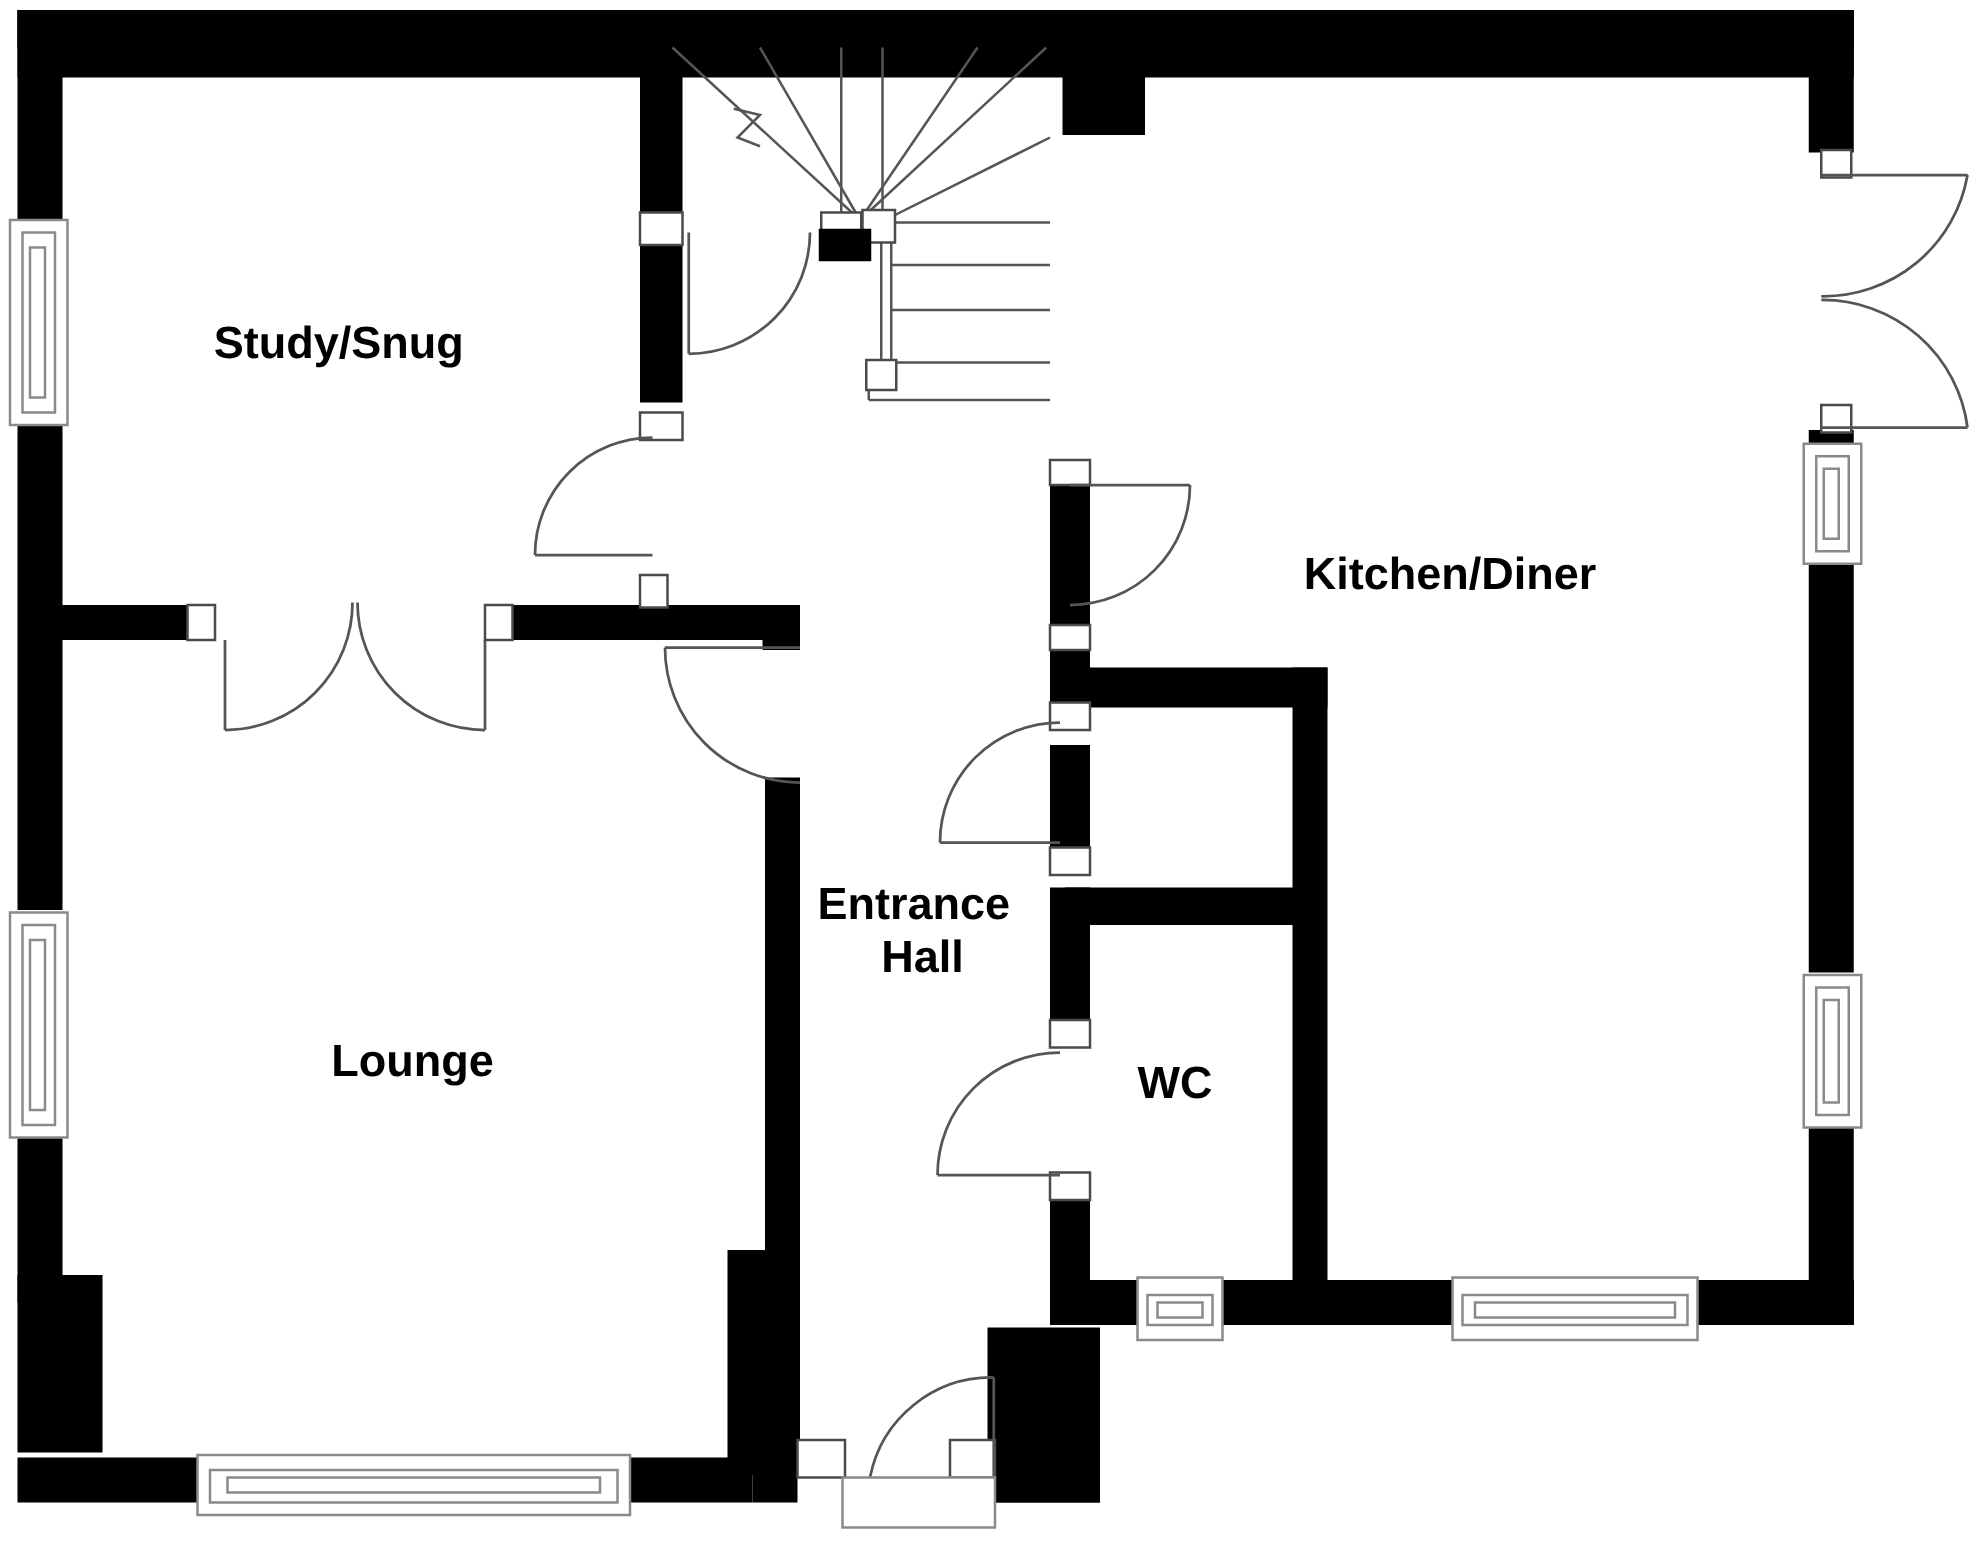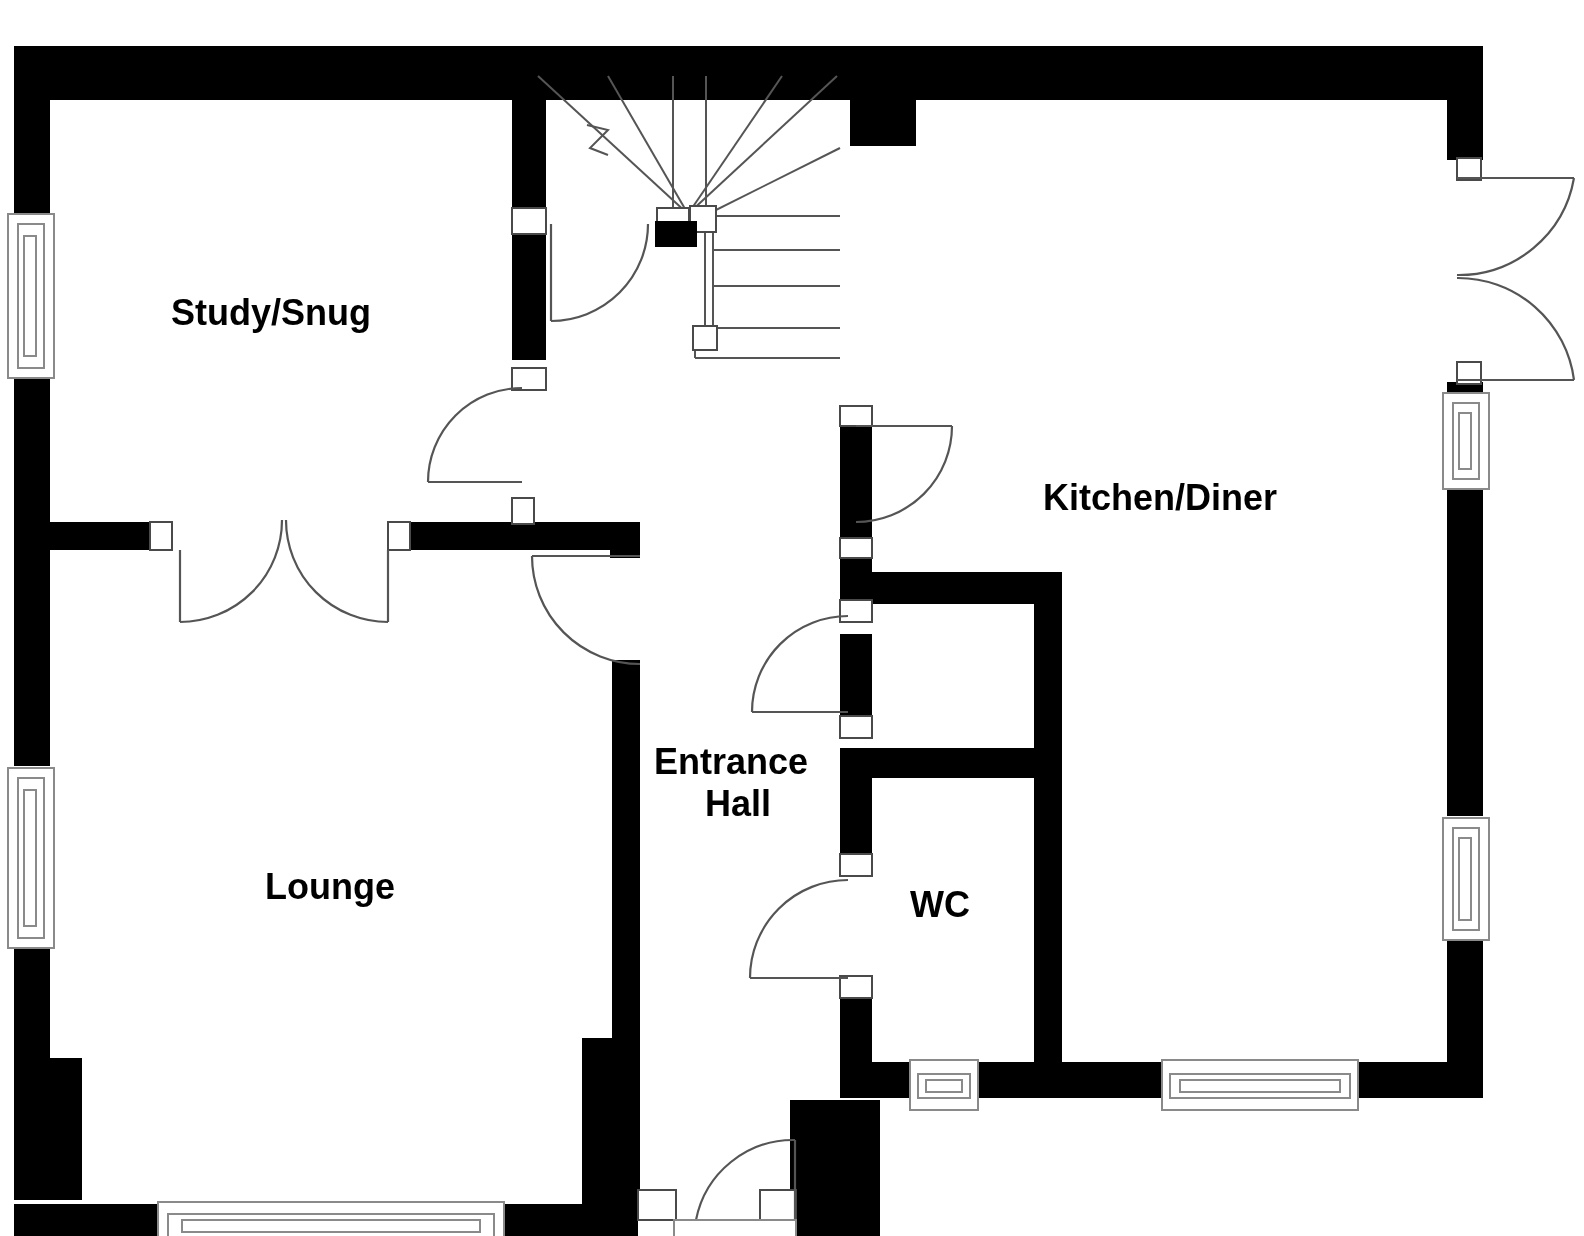--- a/index.html
+++ b/index.html
@@ -11,21 +11,20 @@
     width: 1584px;
     height: 1236px;
     overflow: hidden;
     font-family: "Liberation Sans", sans-serif;
   }
   #floorplan-root {
     position: relative;
     width: 1584px;
     height: 1092px;
     background: #ffffff;
-    margin-top: 38px;
   }
   svg.plan {
     display: block;
     width: 1584px;
     height: 1236px;
   }
   .wall { fill: #000000; }
   .swing { fill: none; stroke: #555555; stroke-width: 2.2; }
   .winder { fill: none; stroke: #555555; stroke-width: 2.0; }
   .glass { fill: #ffffff; stroke: #8a8a8a; stroke-width: 2.0; }

